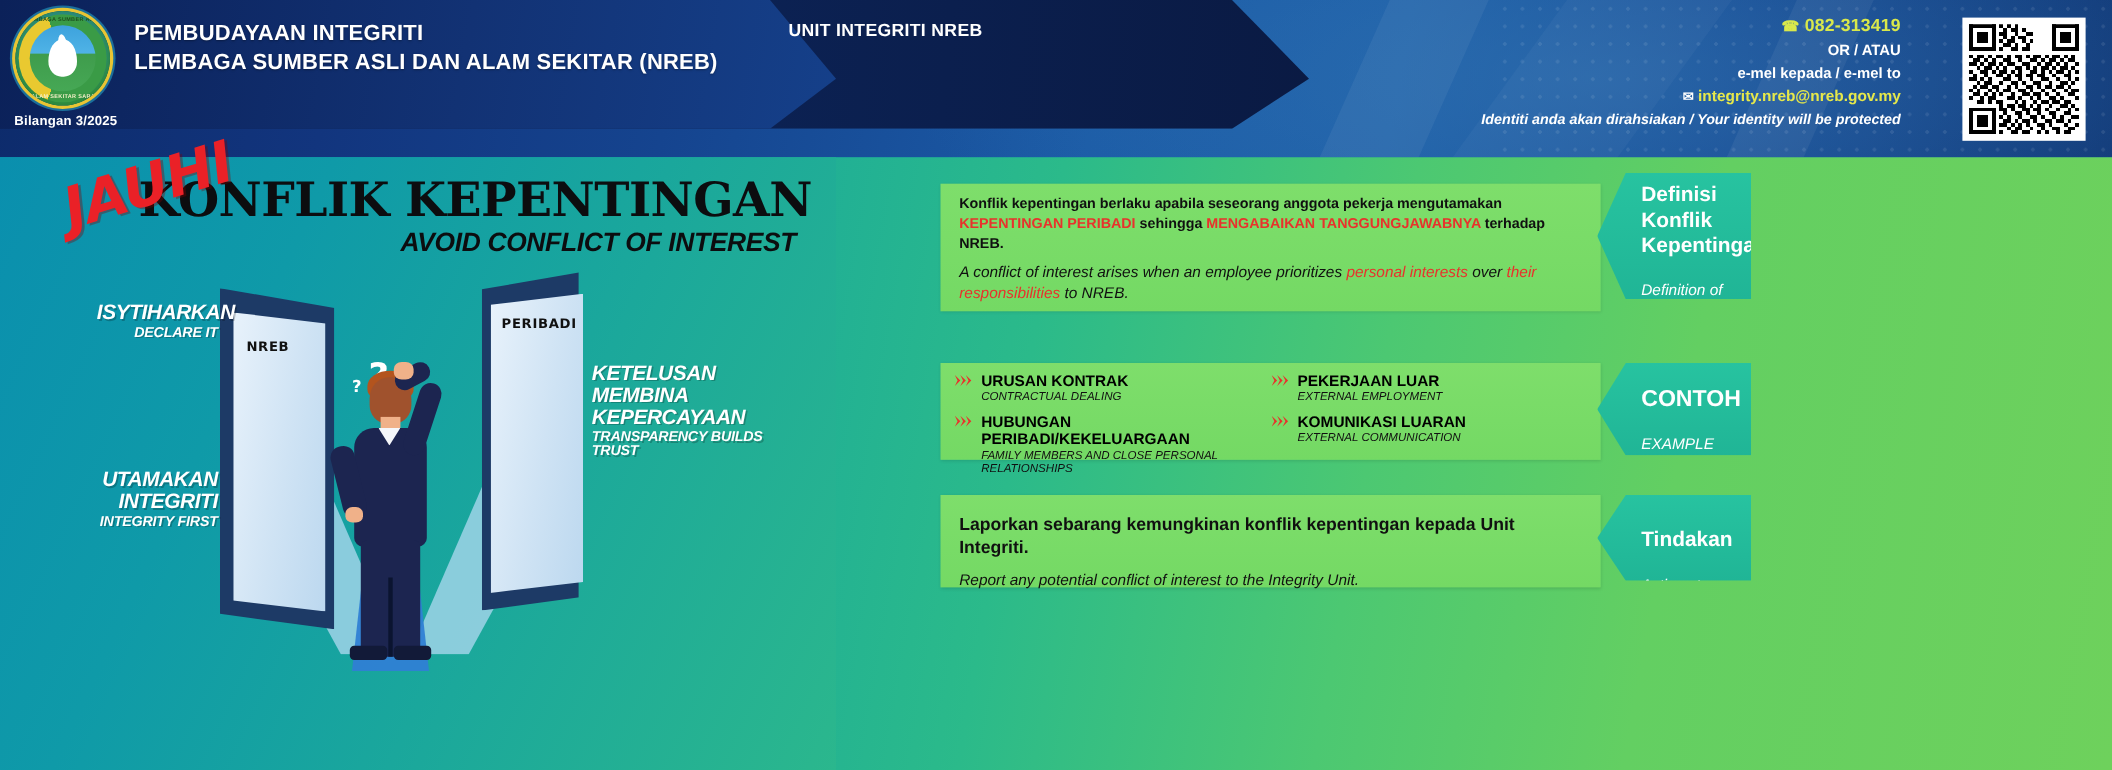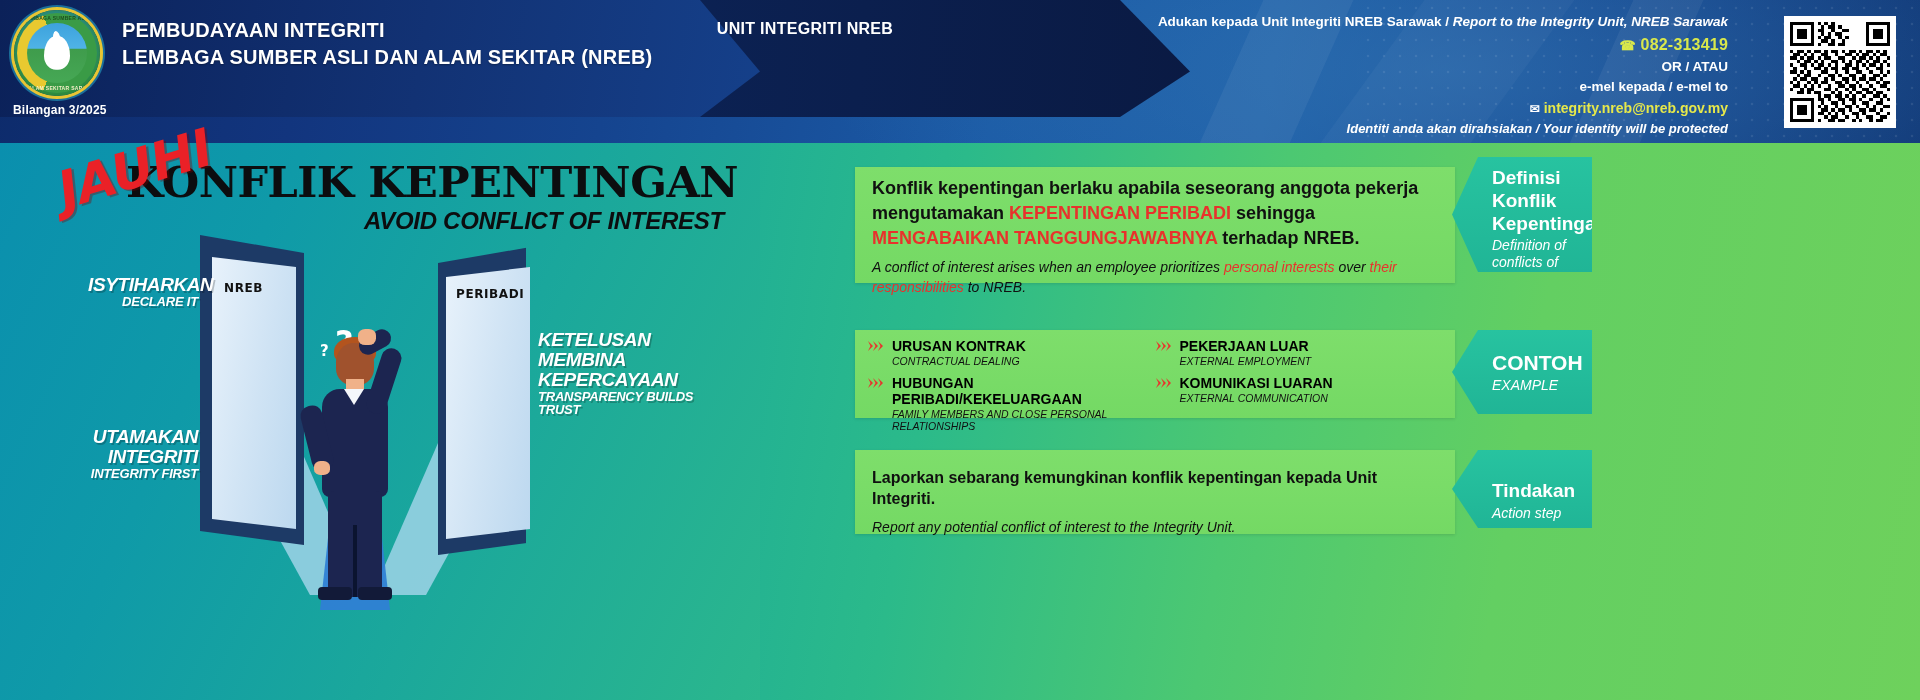--- a/index.html
+++ b/index.html
@@ -137,21 +137,21 @@
   
   .illus{position:absolute;left:0;top:230px;width:770px;height:470px;}
 
   .door{position:absolute;}
   .door .frame{position:absolute;inset:0;background:#1d3a66;}
   .door .panel{position:absolute;background:linear-gradient(100deg,#e8f2fb 0%,#cfe3f4 55%,#bcd8ef 100%);}
   .door .plate{
     position:absolute;color:#111;font-size:12px;font-weight:bold;letter-spacing:.6px;
     font-family:"DejaVu Sans", sans-serif;
   }
-  #door-left{left:200px;top:5px;width:104px;height:310px;}
+  #door-left{left:200px;top:32px;width:104px;height:310px;}
   #door-left .frame{clip-path:polygon(0 0, 104px 18px, 104px 310px, 0 296px);}
   #door-left .panel{left:12px;top:22px;width:84px;height:272px;clip-path:polygon(0 0,84px 10px,84px 272px,0 262px);}
   #door-left .plate{left:24px;top:46px;}
 
   #door-right{left:438px;top:15px;width:88px;height:310px;}
   #door-right .frame{clip-path:polygon(0 18px, 104px 0, 104px 296px, 0 310px);}
   #door-right .panel{left:8px;top:22px;width:84px;height:272px;clip-path:polygon(0 10px,84px 0,84px 262px,0 272px);}
   #door-right .plate{left:18px;top:42px;}
 
   .lightbeam{position:absolute;}
@@ -210,27 +210,27 @@
   #card-ex{left:855px;top:330px;width:600px;height:88px;}
   #card-act{left:855px;top:450px;width:600px;height:84px;}
 
   .tab{
     position:absolute;background:linear-gradient(180deg,#27c3a0 0%,#20b596 100%);
     color:#ffffff;box-sizing:border-box;
     clip-path:polygon(26px 0, 100% 0, 100% 100%, 26px 100%, 0 50%);
     padding:10px 22px 10px 40px;
   }
   .tab .t-main{font-size:19px;font-weight:bold;line-height:1.2;}
-  .tab .t-sub{font-size:14px;font-style:italic;line-height:1.22;margin-top:2px;}
+  .tab .t-sub{font-size:14px;font-style:italic;line-height:1.22;margin-top:20px;}
   #tab-def{left:1452px;top:157px;width:140px;height:115px;}
   #tab-ex{left:1452px;top:330px;width:140px;height:84px;}
   #tab-act{left:1452px;top:450px;width:140px;height:78px;}
 
   .def-text{position:absolute;left:872px;top:176px;width:555px;color:#101010;}
-  .def-bm{font-size:18px;font-weight:bold;line-height:1.38;}
+  .def-bm{font-size:13px;font-weight:bold;line-height:1.38;}
   .def-bm .red{color:#e8322c;}
   .def-en{font-size:14px;font-style:italic;line-height:1.4;margin-top:8px;color:#101010;}
   .def-en .red{color:#e8322c;}
 
   .ex-grid{position:absolute;left:868px;top:338px;width:575px;display:flex;gap:0;}
   .ex-col{width:50%;box-sizing:border-box;}
   .ex-item{display:flex;align-items:flex-start;margin-bottom:7px;}
   .ex-arrow{flex:0 0 auto;margin-right:6px;margin-top:3px;}
   .ex-arrow svg{display:block;}
   .ex-txt .ex-bm{color:#000000;font-size:14px;font-weight:bold;line-height:1.15;}
@@ -265,21 +265,20 @@
     <div class="hdr-title">
       <div>PEMBUDAYAAN INTEGRITI</div>
       <div>LEMBAGA SUMBER ASLI DAN ALAM SEKITAR (NREB)</div>
     </div>
 
     <div class="hdr-unit">UNIT INTEGRITI NREB</div>
 
     <div class="bilangan">Bilangan 3/2025</div>
 
     <div class="contact">
-      <div class="l1"><span>Adukan kepada Unit Integriti NREB Sarawak  / </span><em>Report to the Integrity Unit, NREB Sarawak</em></div>
       <div class="phone"><span class="ic">☎</span> <span>082-313419</span></div>
       <div class="orat">OR / ATAU</div>
       <div class="emel">e-mel kepada / e-mel to</div>
       <div class="mail"><span class="ic">✉</span> <span>integrity.nreb@nreb.gov.my</span></div>
       <div class="ident">Identiti anda akan dirahsiakan / Your identity will be protected</div>
     </div>
 
     <div class="qr">
       <svg width="100" height="100" viewBox="0 0 29 29" shape-rendering="crispEdges">
         <rect width="29" height="29" fill="#fff"></rect>

